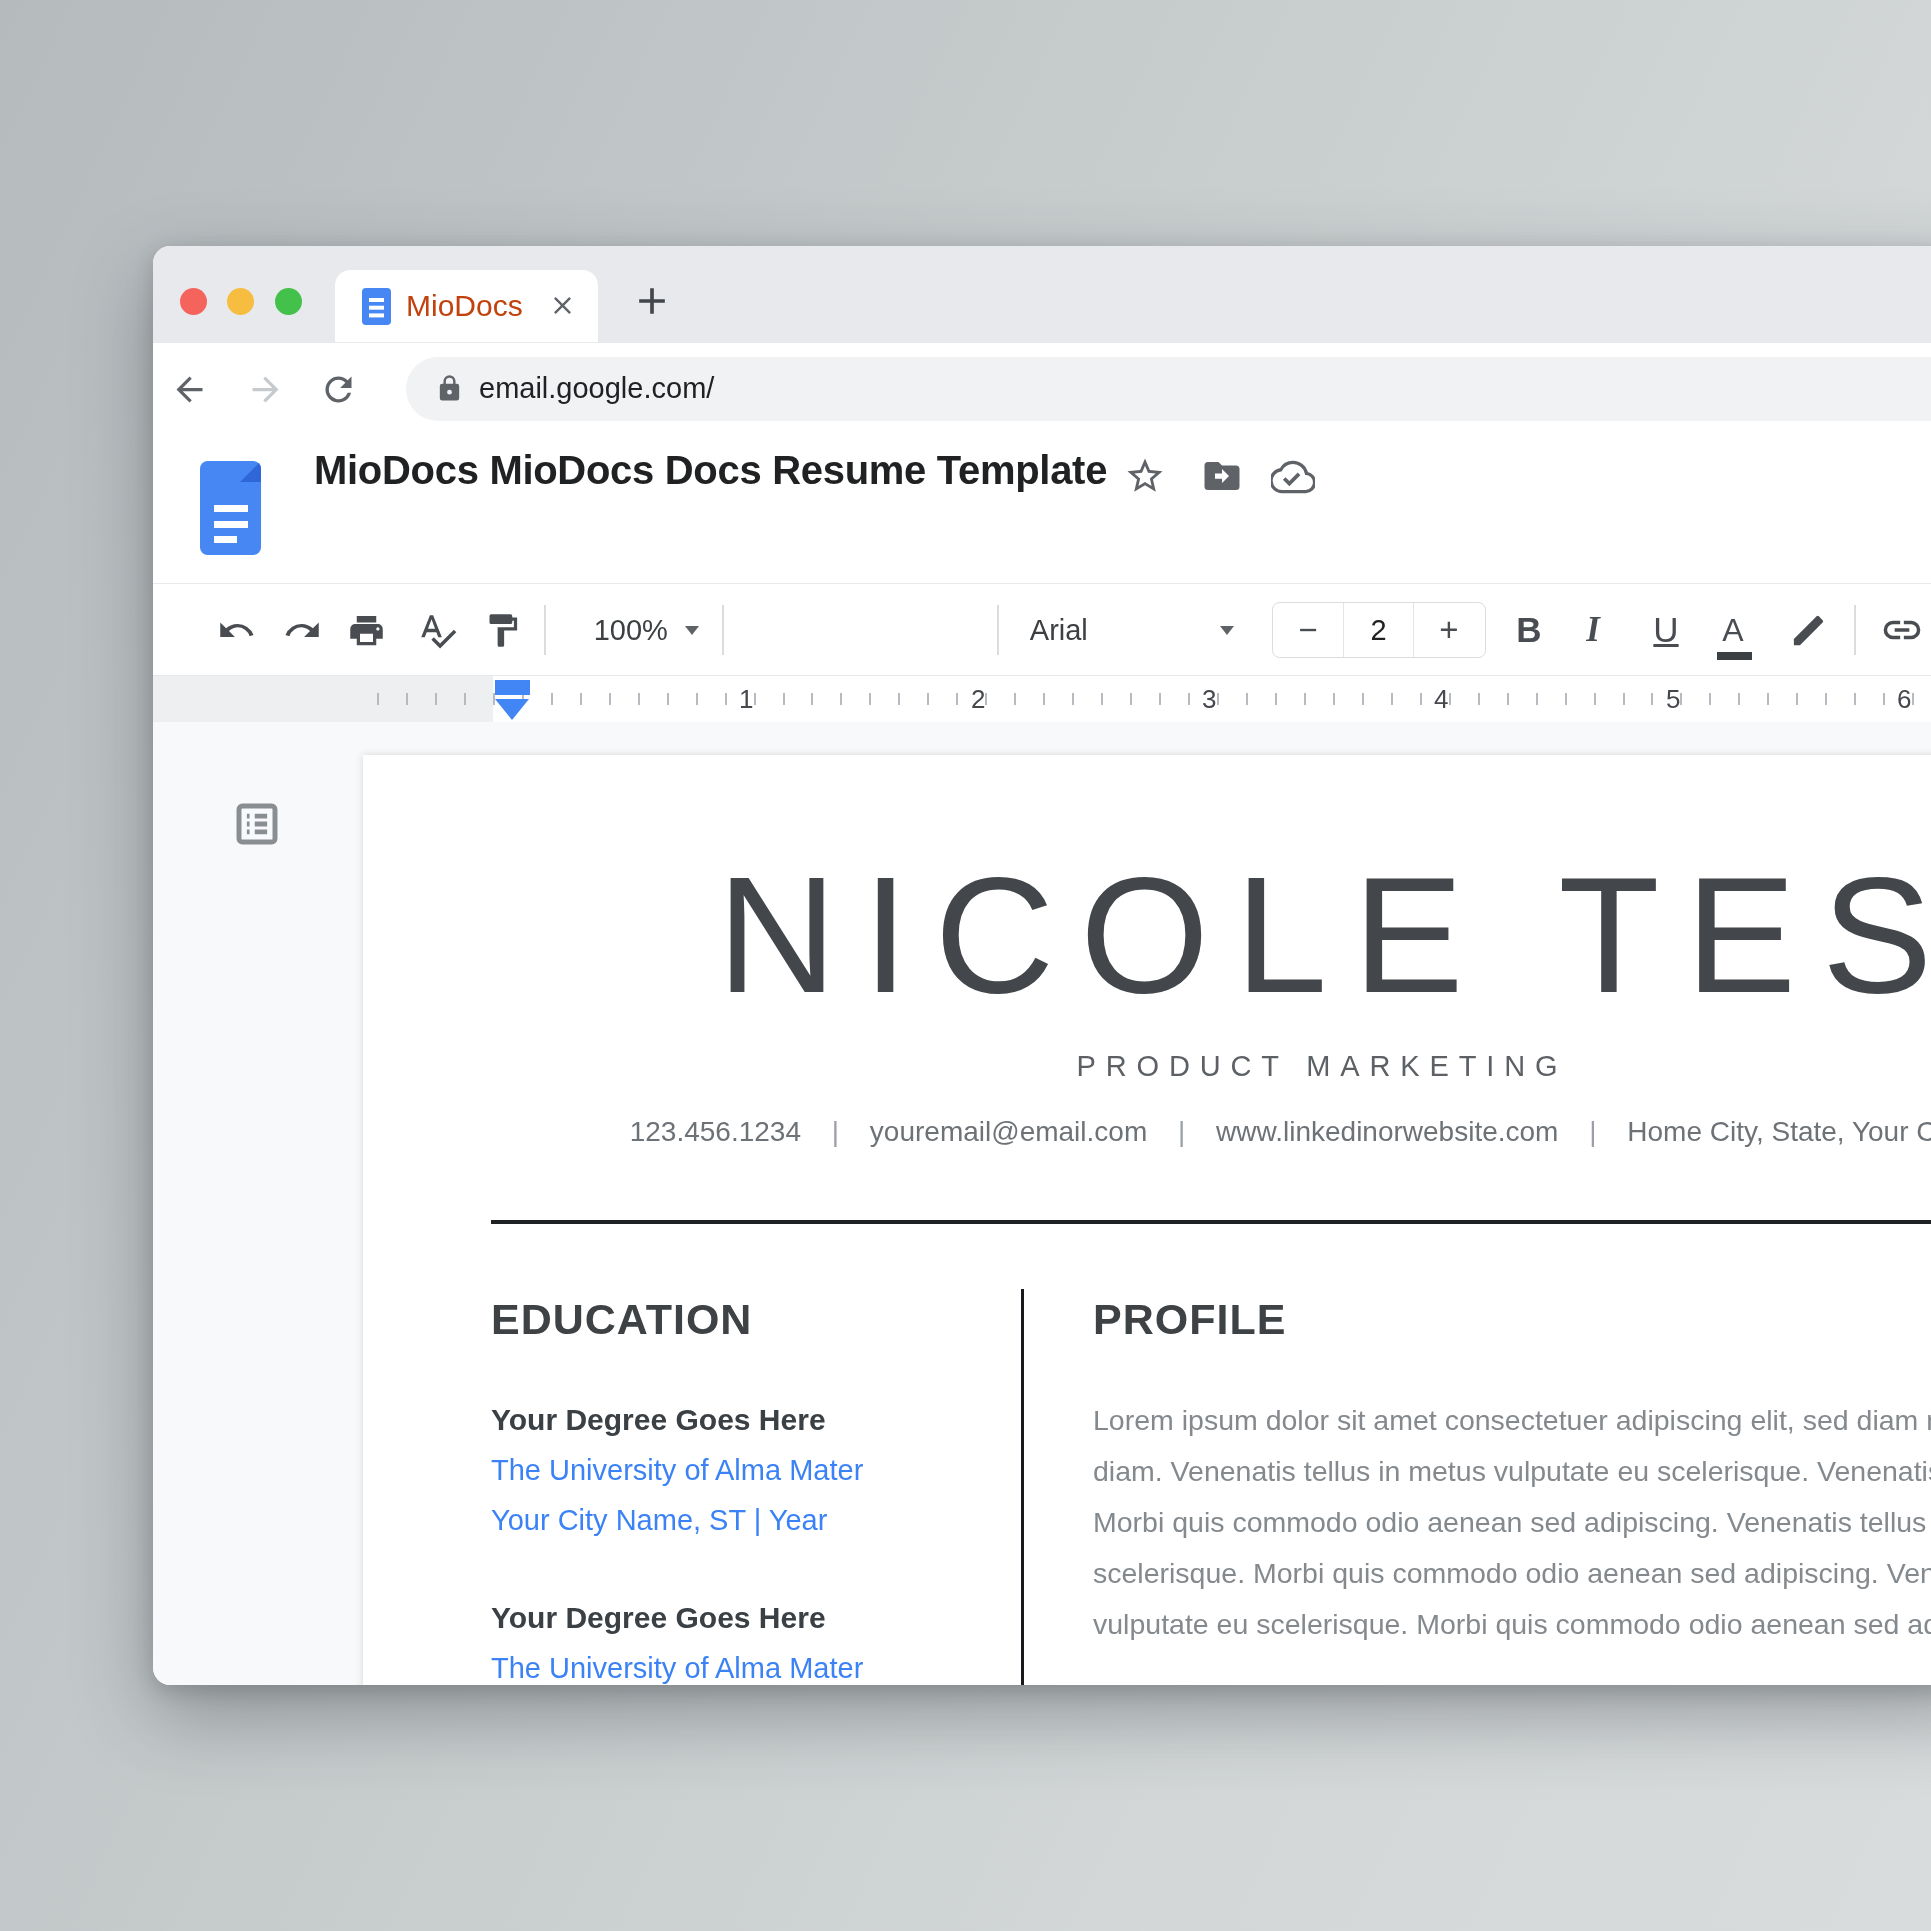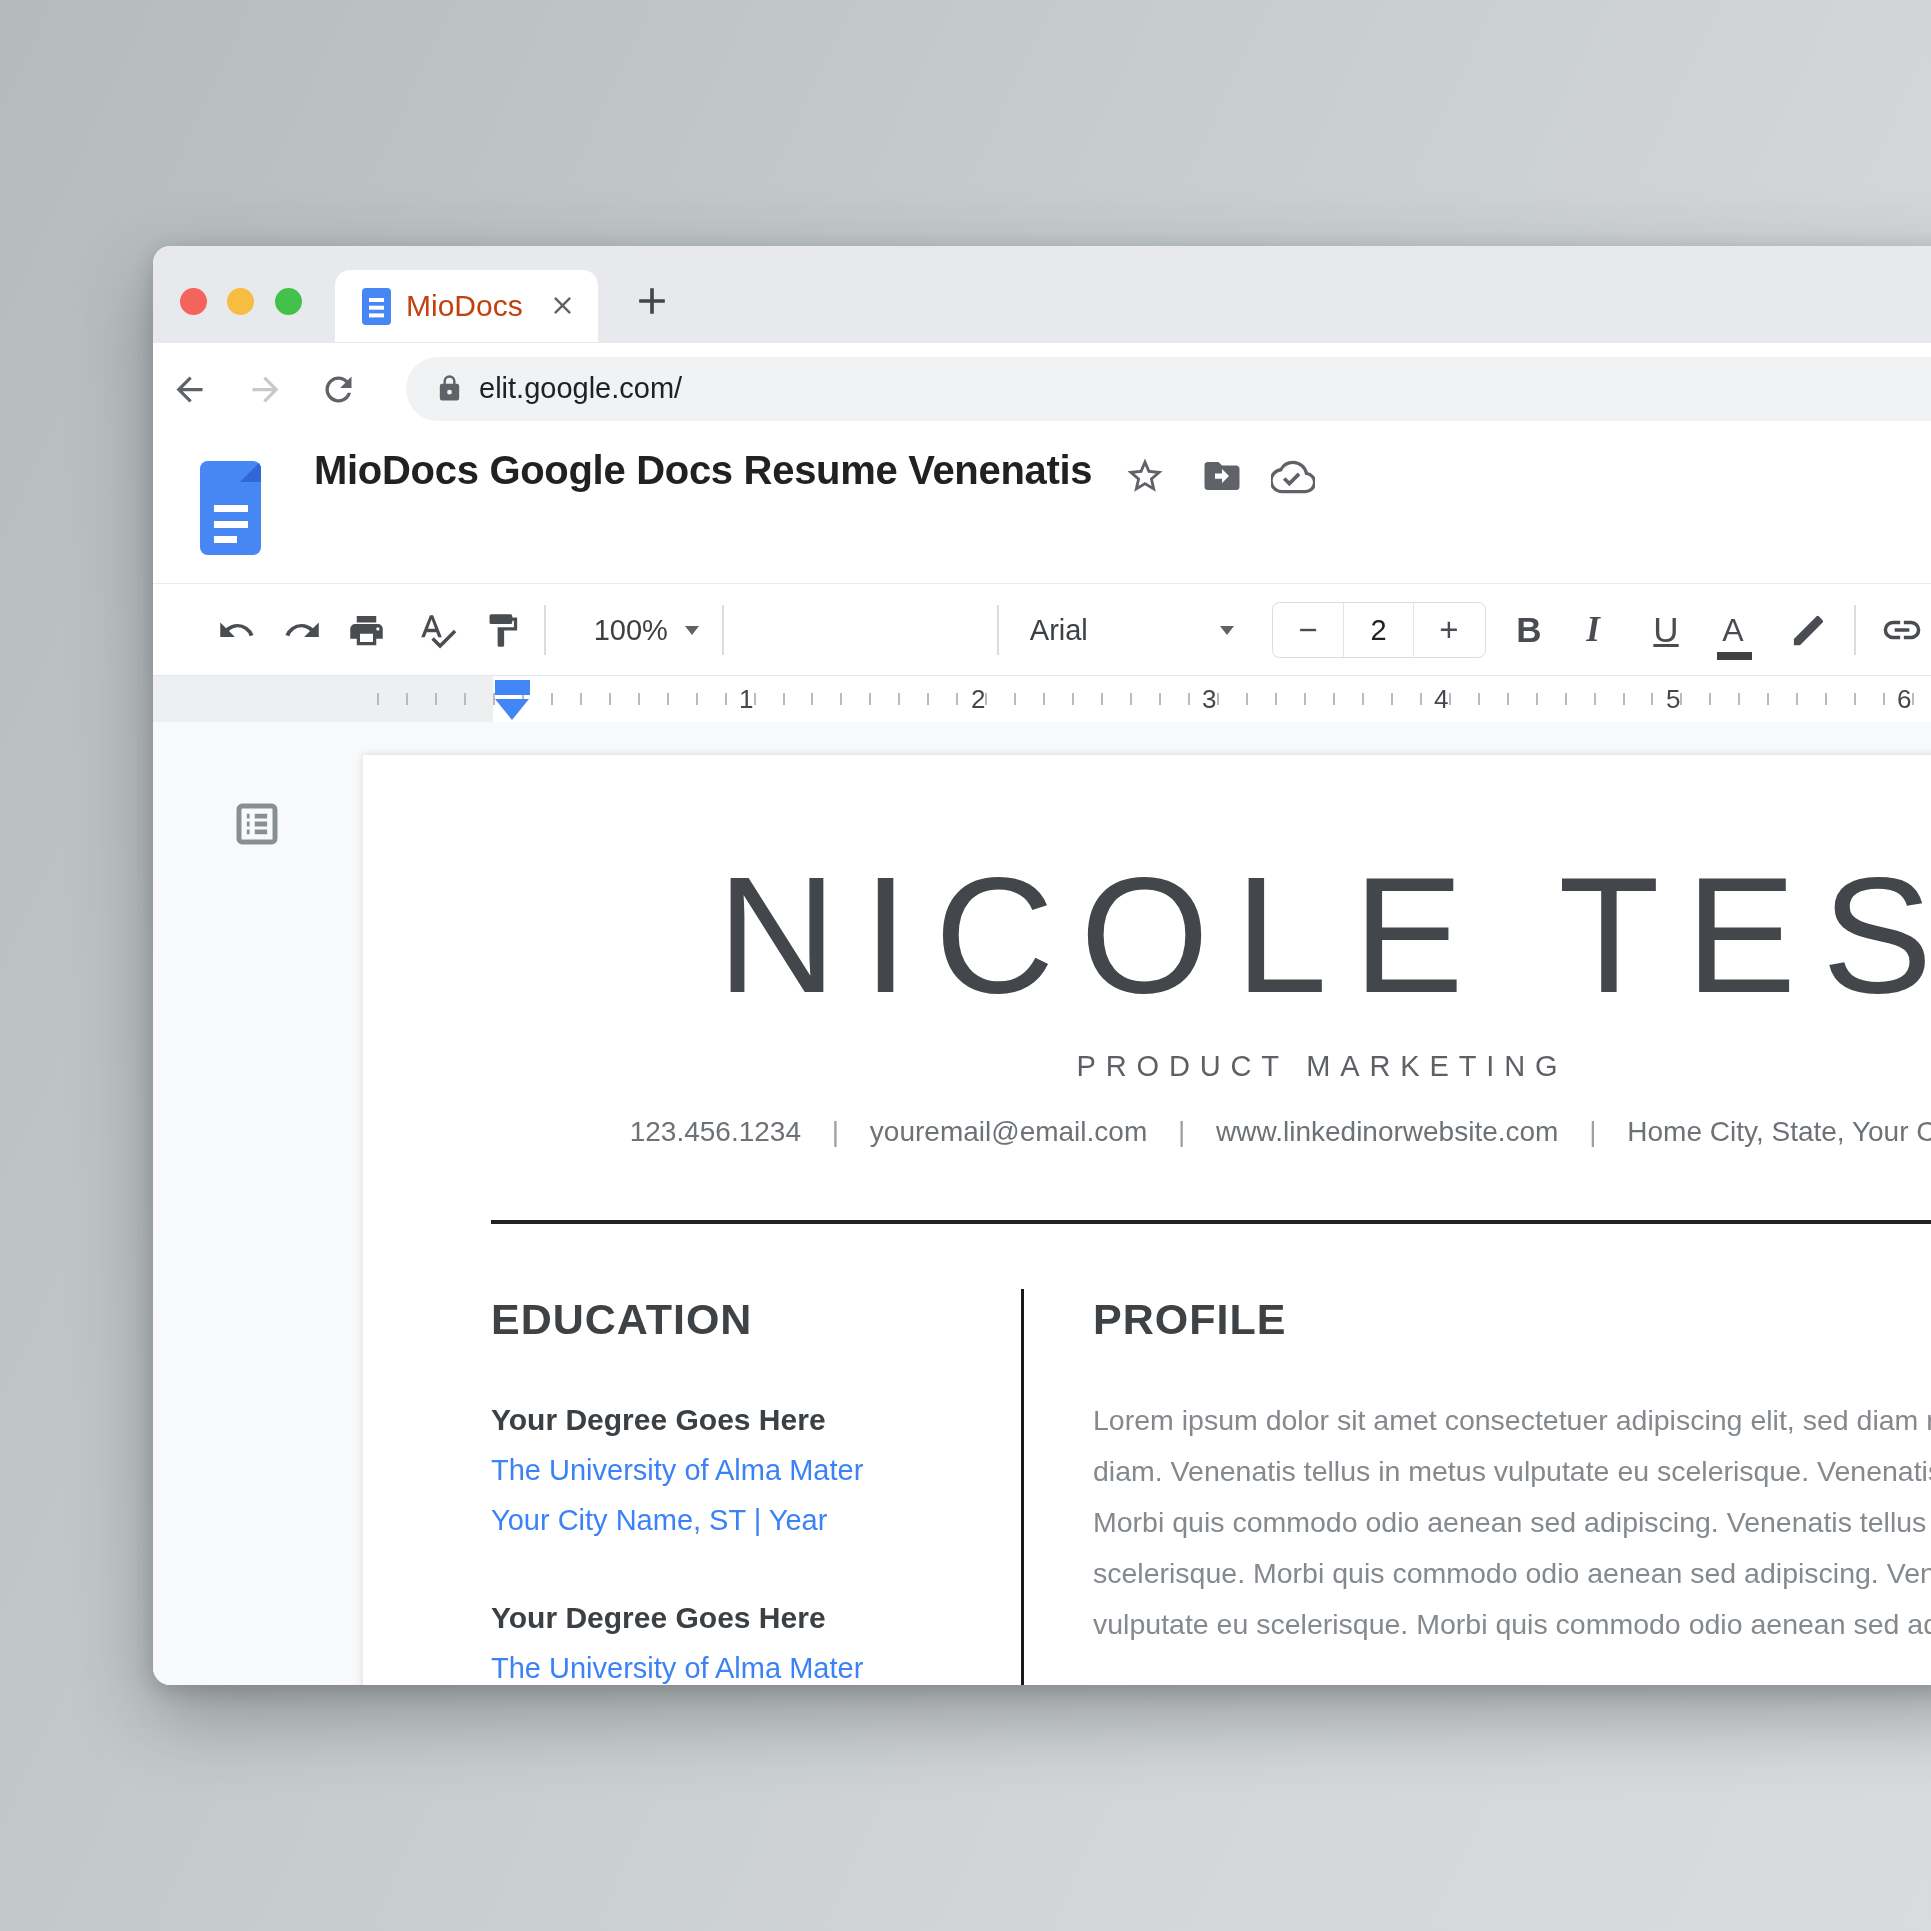--- a/index.html
+++ b/index.html
@@ -160,32 +160,32 @@
       <svg viewBox="0 0 24 24" width="39" height="39">
           <path fill="#5f6368" d="M17.65 6.35A7.95 7.95 0 0 0 12 4a8 8 0 1 0 7.73 10h-2.08A6 6 0 1 1 12 6c1.66 0 3.14.69 4.22 1.78L13 11h7V4z"></path>
         </svg>
     </div>
     <div class="urlpill">
       <div class="lock">
         <svg viewBox="0 0 24 24" width="29" height="29">
             <path fill="#5f6368" d="M18 8h-1V6a5 5 0 0 0-10 0v2H6a2 2 0 0 0-2 2v10a2 2 0 0 0 2 2h12a2 2 0 0 0 2-2V10a2 2 0 0 0-2-2zm-6 9a2 2 0 1 1 0-4 2 2 0 0 1 0 4zM9 8V6a3 3 0 0 1 6 0v2z"></path>
           </svg>
       </div>
-      <div class="url">elit.google.com/</div>
+      <div class="url">email.google.com/</div>
     </div>
   </div>
 
   <div class="docsheader">
     <div class="docslogo">
       <div class="fold"></div>
       <div class="bar" style="top:44px;"></div>
       <div class="bar" style="top:60px;"></div>
       <div class="bar" style="top:75px; width:23px;"></div>
     </div>
-    <div class="doc-title">MioDocs Google Docs Resume Venenatis</div>
+    <div class="doc-title">MioDocs MioDocs Docs Resume Template</div>
     <div class="hdr-ic" style="left:971px;">
       <svg viewBox="0 0 24 24" width="42" height="42">
           <path fill="#5f6368" d="M22 9.24l-7.19-.62L12 2 9.19 8.63 2 9.24l5.46 4.73L5.82 21 12 17.27 18.18 21l-1.63-7.03L22 9.24zM12 15.4l-3.76 2.27 1-4.28-3.32-2.88 4.38-.38L12 6.1l1.71 4.04 4.38.38-3.32 2.88 1 4.28L12 15.4z"></path>
         </svg>
     </div>
     <div class="hdr-ic" style="left:1048px;">
       <svg viewBox="0 0 24 24" width="42" height="42">
           <path fill="#5f6368" d="M20 6h-8l-2-2H4a2 2 0 0 0-2 2v12a2 2 0 0 0 2 2h16a2 2 0 0 0 2-2V8a2 2 0 0 0-2-2zm-8 10v-2.5H8v-3h4V8l4 4-4 4z"></path>
         </svg>
     </div>

